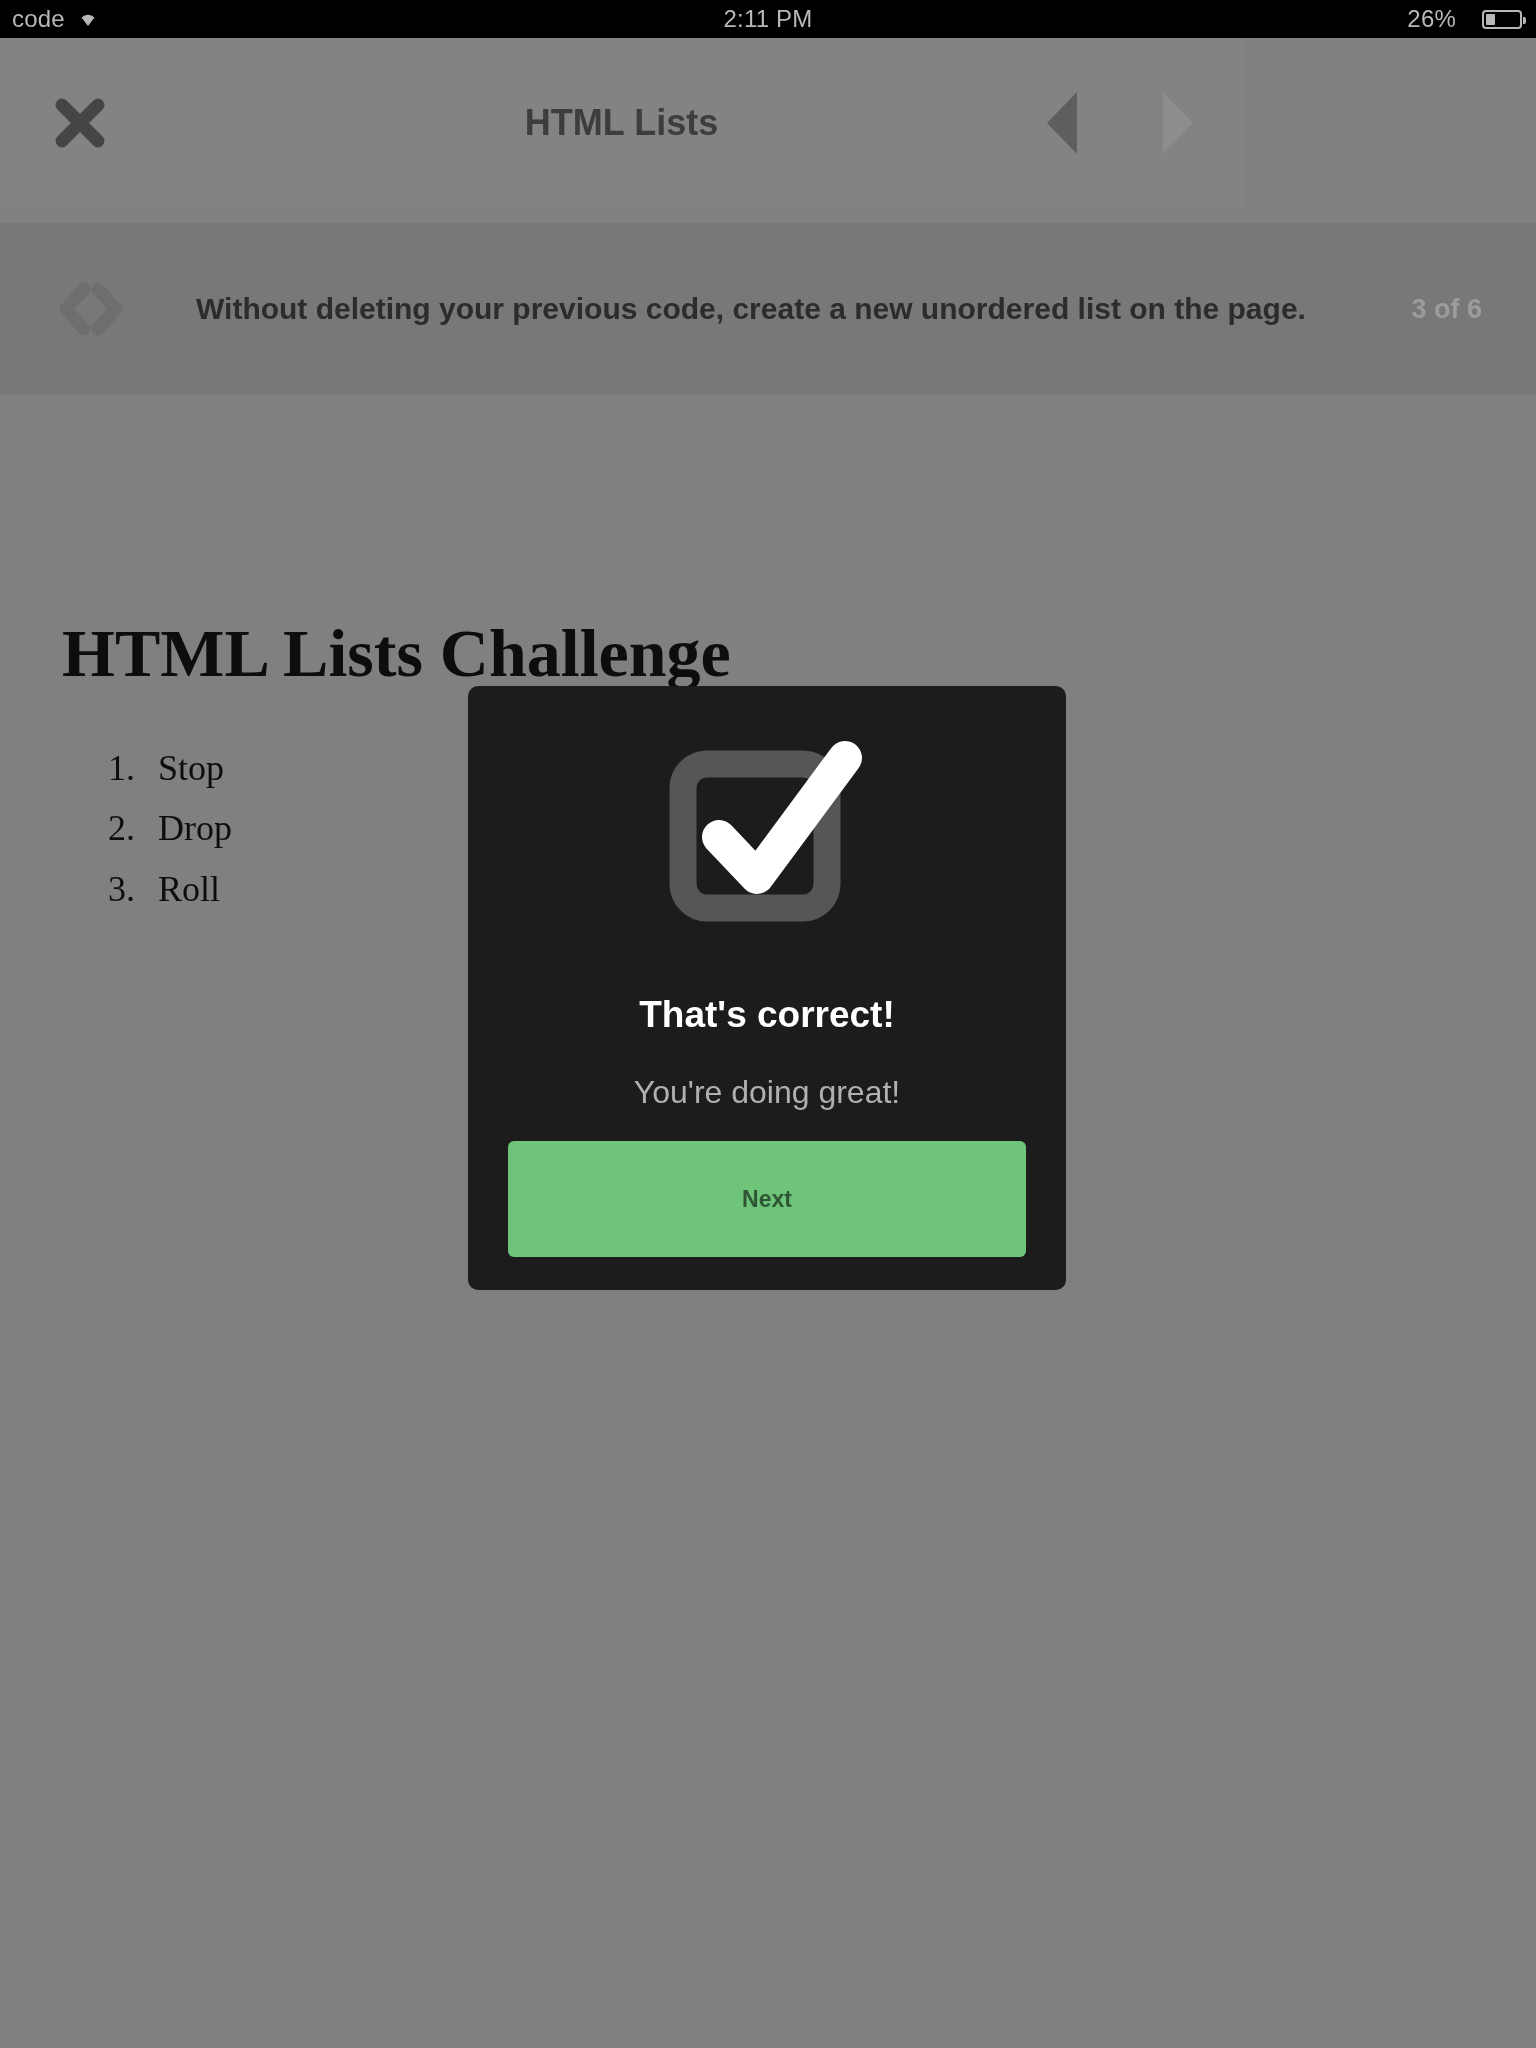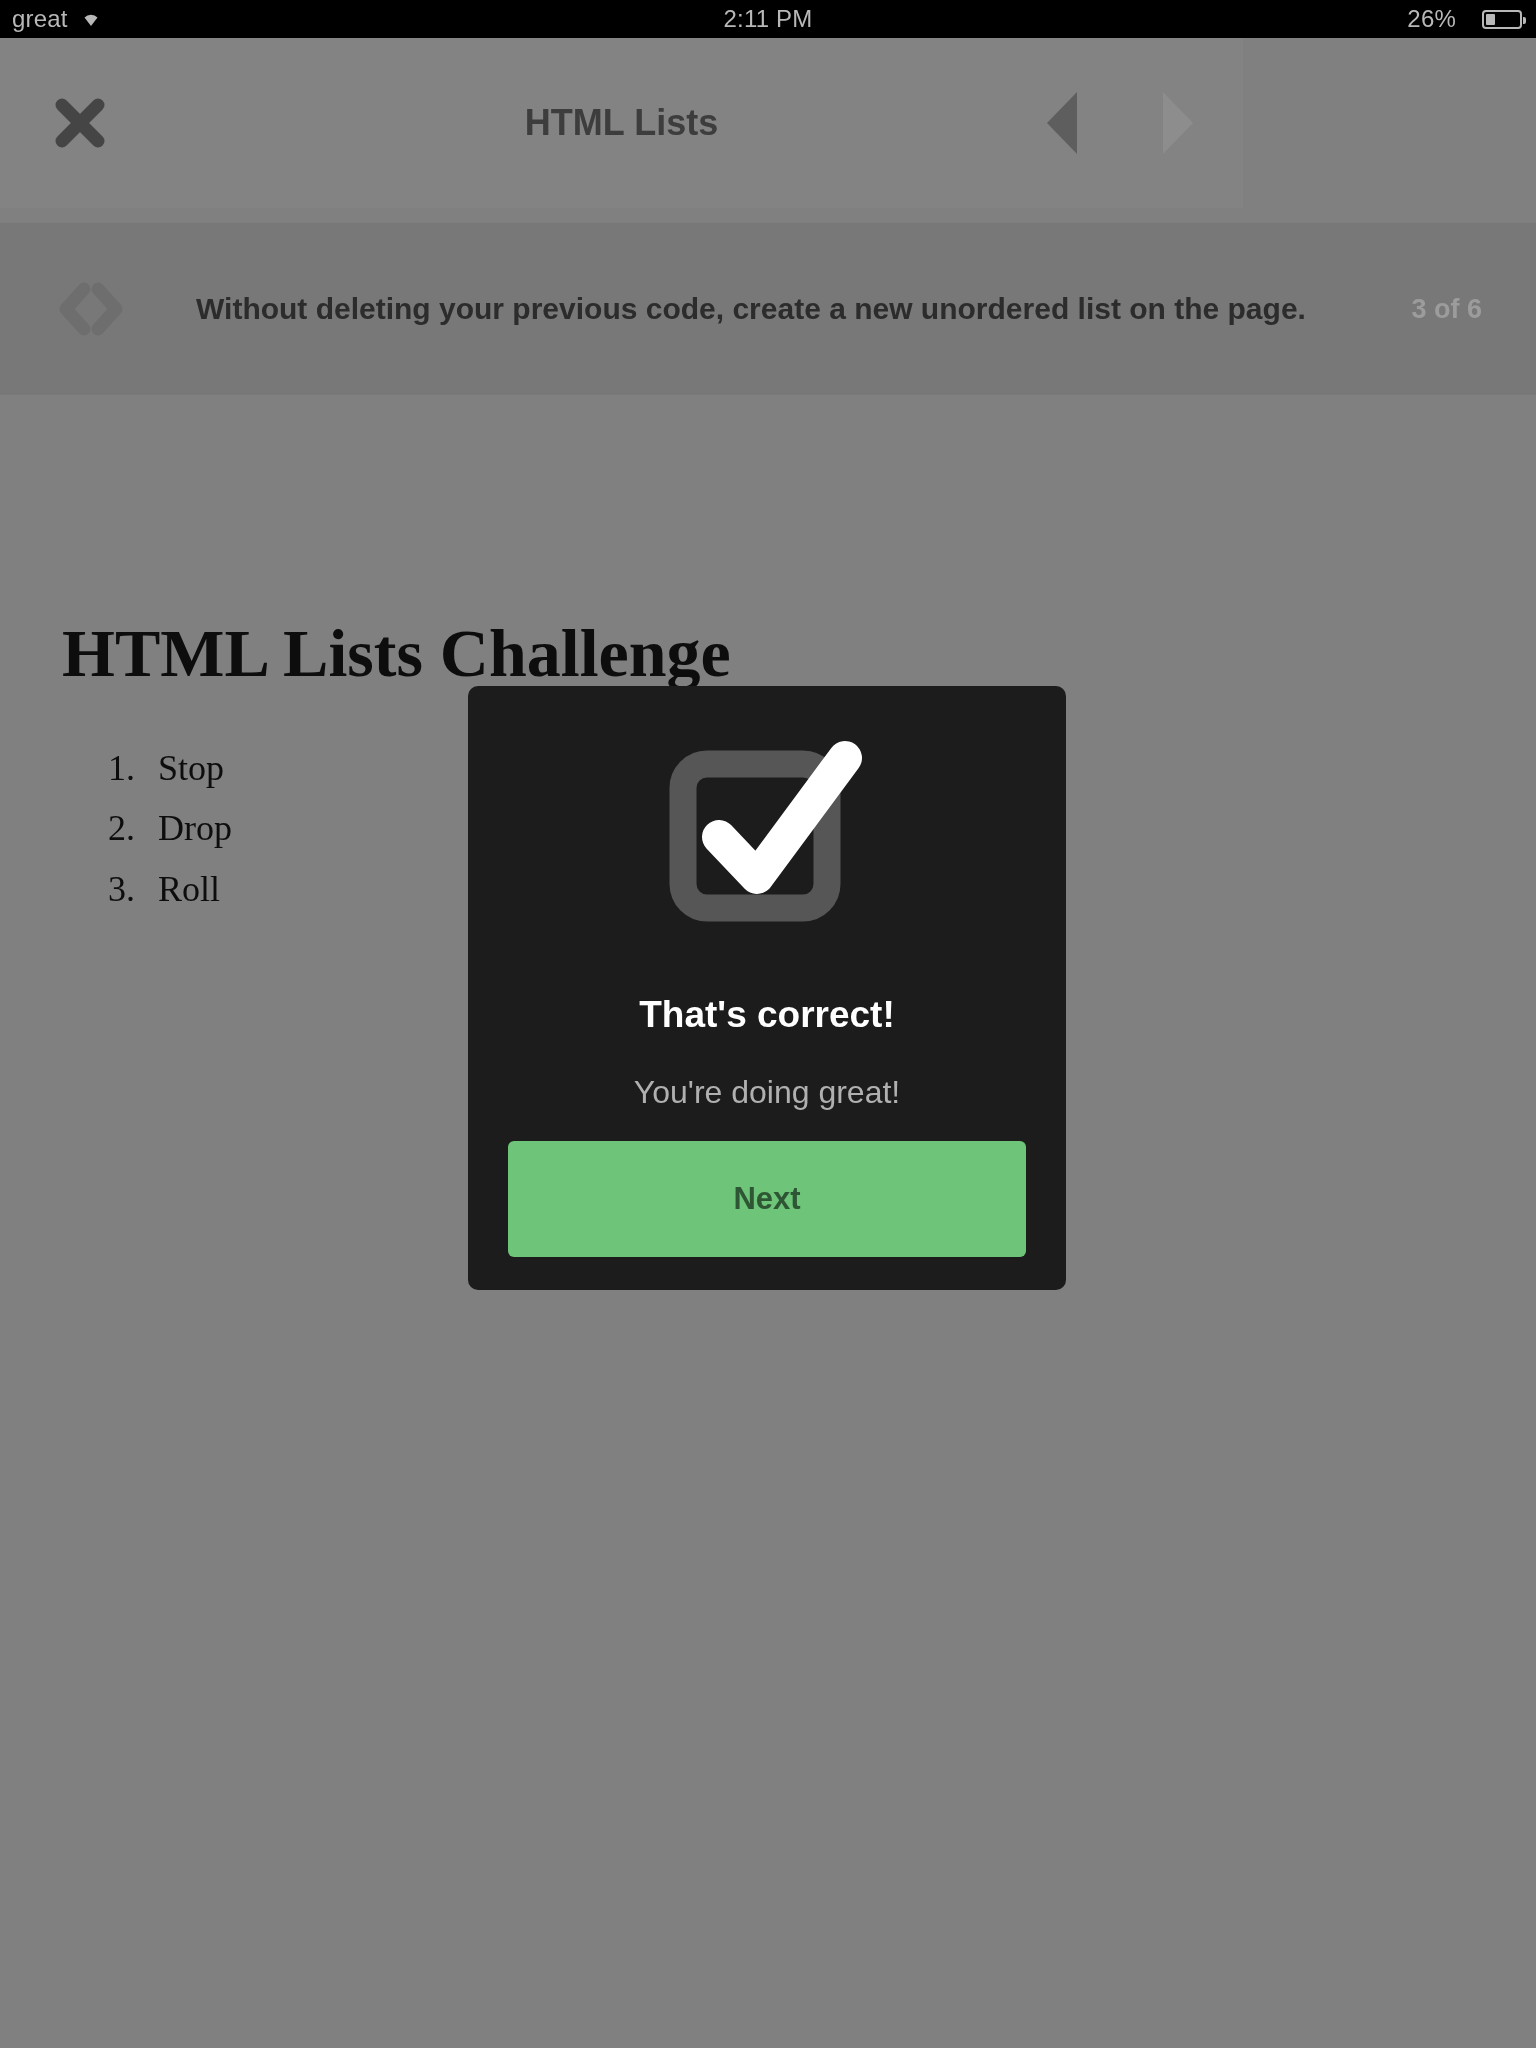--- a/index.html
+++ b/index.html
@@ -117,32 +117,32 @@
     display:flex; flex-direction:column; align-items:center;gap:14px;
   }
   .check-icon { position:relative; margin-top:50px; width:200px; height:200px; }
   .modal-title {
     margin-top:44px; font-size:37px; font-weight:bold; color:#ffffff;
   }
   .modal-subtitle { margin-top:24px; font-size:32px; color:#b0b0b0; }
   .next-btn {
     position:absolute; left:40px; top:455px; width:518px; height:116px;
     background:#6ec478; color:#2e5634;
-    font-size:31px; font-weight:bold; border:none; border-radius:6px;
+    font-size:23px; font-weight:bold; border:none; border-radius:6px;
     font-family:"Liberation Sans", sans-serif;
   }
 </style>
 </head>
 <body>
 
 <div id="app">
 
   <div class="statusbar">
     <div class="sb-left">
-      <span>great</span>
+      <span>code</span>
       <span class="wifi">
         <svg width="26" height="20" viewBox="0 0 26 20">
           <path d="M13 19 L6.5 10.5 A9 9 0 0 1 19.5 10.5 Z" fill="#b8b8b8"></path>
         </svg>
       </span>
     </div>
     <div class="sb-center">2:11 PM</div>
     <div class="sb-right">
       <span>26%</span>
       <span class="battery">

